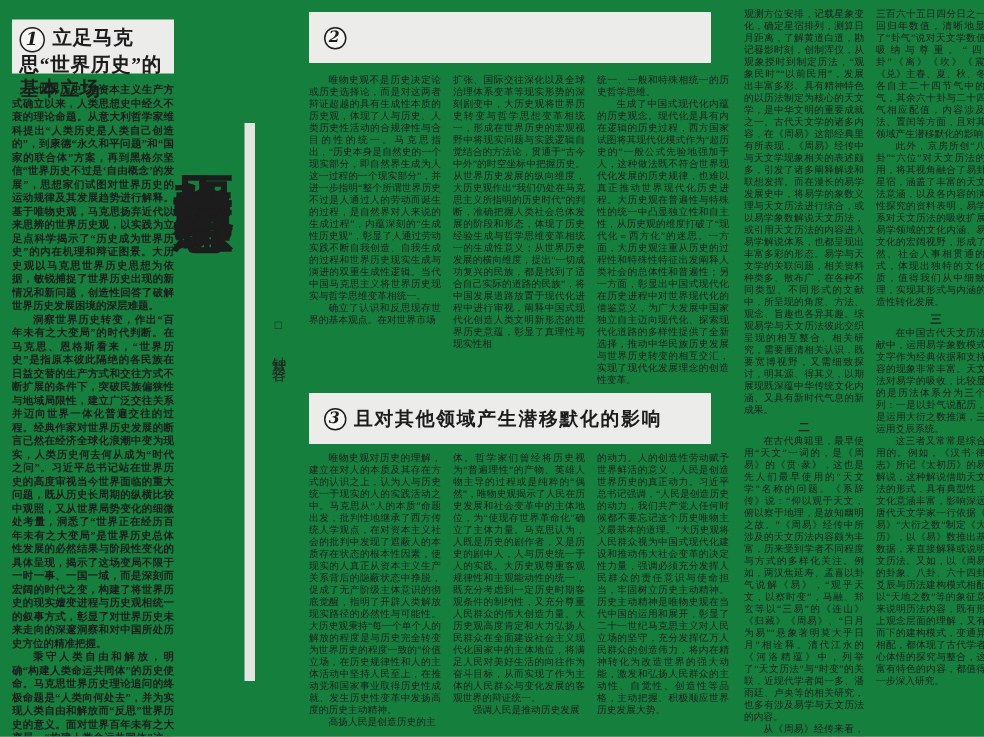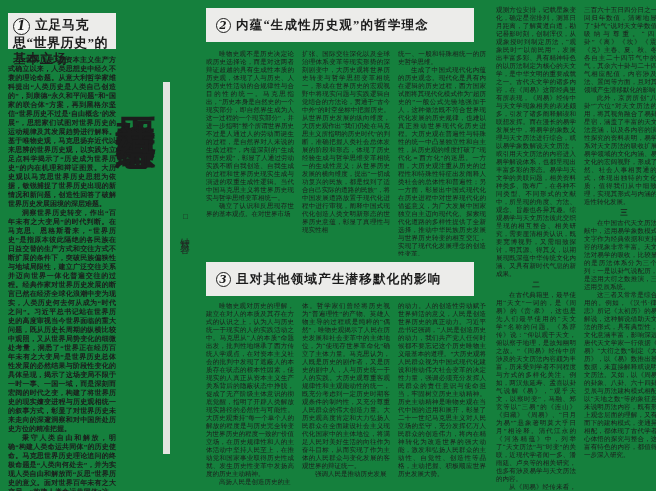--- a/index.html
+++ b/index.html
@@ -45,21 +45,20 @@
   </div>
 
   <div class="abs vtitle">大历史观的哲学意蕴</div>
   <div class="abs vrule"></div>
   <div class="abs author">
     <span class="sq">□</span><span>钟慧容</span>
   </div>
 
   <div class="abs hdrbox hdrline" style="top:8px;">
     <span class="circle">2</span>
-    <span>内蕴“生成性历史观”的哲学理念</span>
   </div>
   <div class="abs colrow" style="left:206px;top:50px;width:282px;height:206px;gap:8px;">
     <div class="col bodytext" style="width:88px;height:206px;">
       <p>唯物史观不是历史决定论或历史选择论，而是对这两者辩证超越的具有生成性本质的历史观，体现了人与历史、人类历史性活动的合规律性与合目的性的统一。马克思指出，“历史本身是自然史的一个现实部分，即自然界生成为人这一过程的一个现实部分”，并进一步指明“整个所谓世界历史不过是人通过人的劳动而诞生的过程，是自然界对人来说的生成过程”，内蕴深刻的“生成性历史观”，彰显了人通过劳动实践不断自我创造、自我生成的过程和世界历史现实生成与演进的双重生成性逻辑。当代中国马克思主义将世界历史现实与哲学思维变革相统一。</p>
       <p>确立了认识和反思现存世界的基本观点。在对世界市场</p>
     </div>
     <div class="col bodytext" style="width:88px;height:206px;">
       <p style="text-indent:0;">扩张、国际交往深化以及全球治理体系变革等现实形势的深刻剧变中，大历史观将世界历史转变与哲学思想变革相统一，形成在世界历史的宏观视野中将现实问题与实践逻辑自觉结合的方法论，贯通于“古今中外”的时空坐标中把握历史。从世界历史发展的纵向维度，大历史观作出“我们仍处在马克思主义所指明的历史时代”的判断，准确把握人类社会总体发展的阶段和形态，体现了历史经验生成与哲学思维变革相统一的生成性意义；从世界历史发展的横向维度，提出“一切成功复兴的民族，都是找到了适合自己实际的道路的民族”，将中国发展道路放置于现代化进程中进行审视，阐释中国式现代化创造人类文明新形态的世界历史意蕴，彰显了真理性与现实性相</p>
     </div>
     <div class="col bodytext" style="width:88px;height:206px;">

